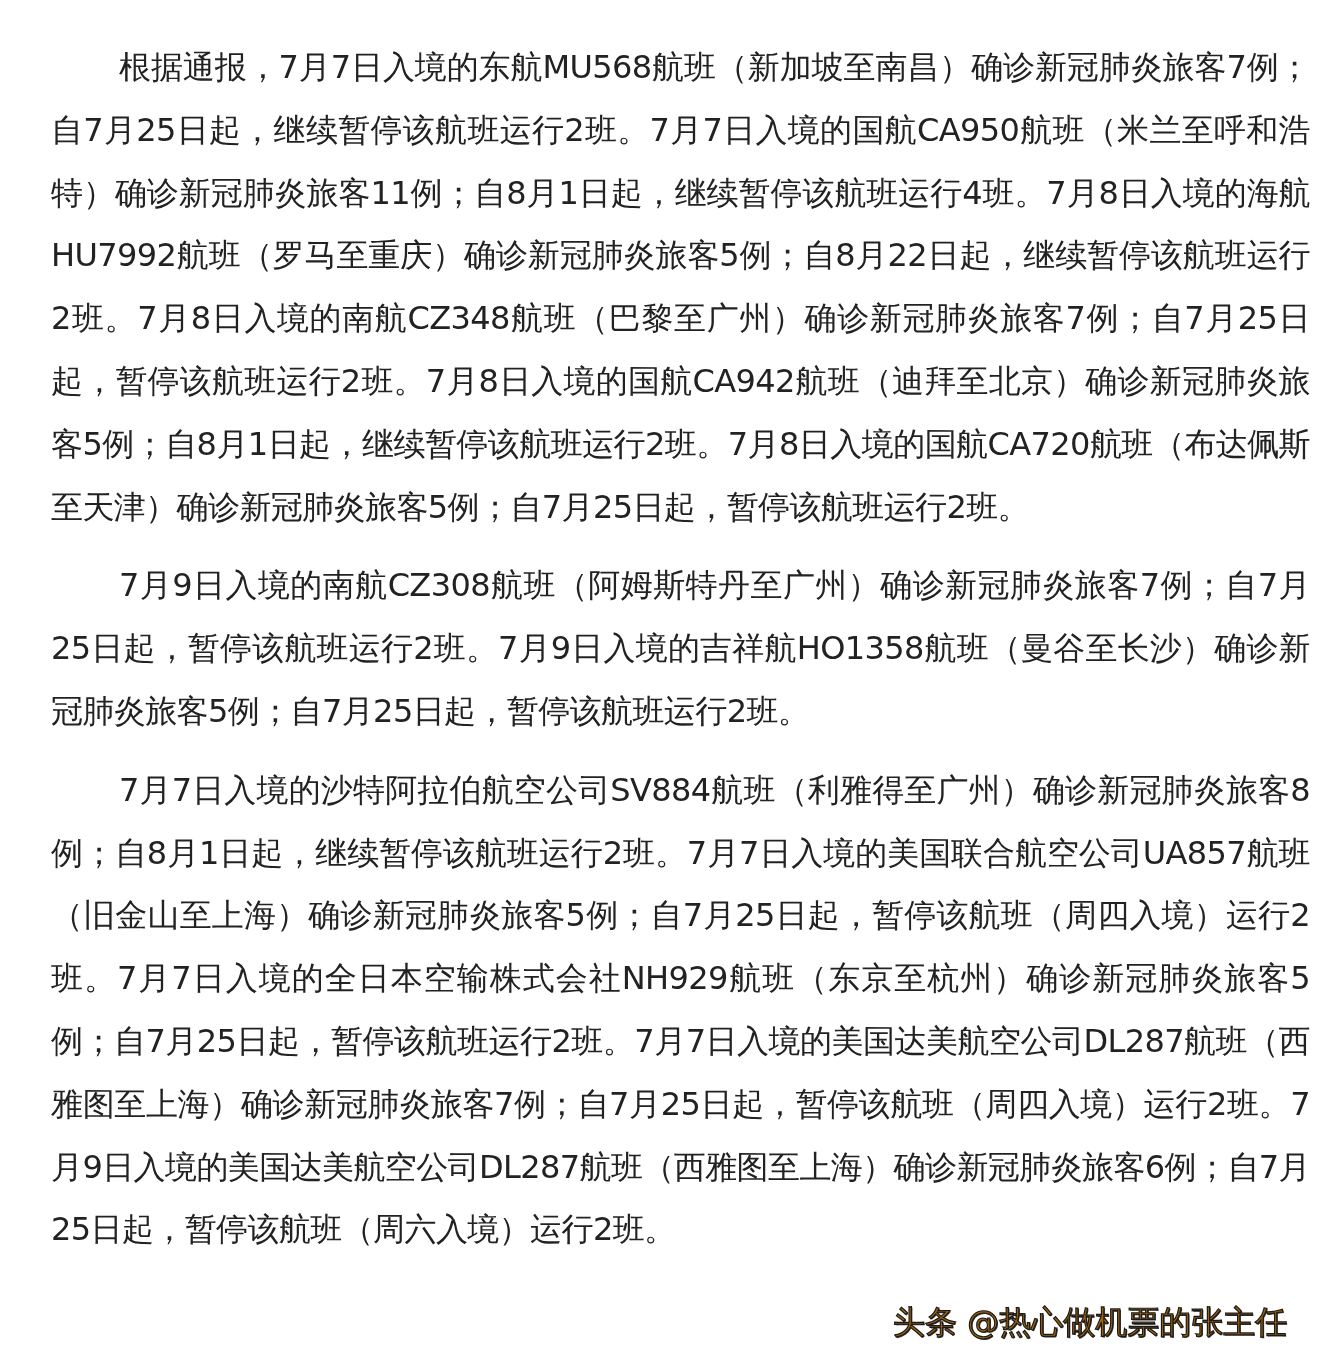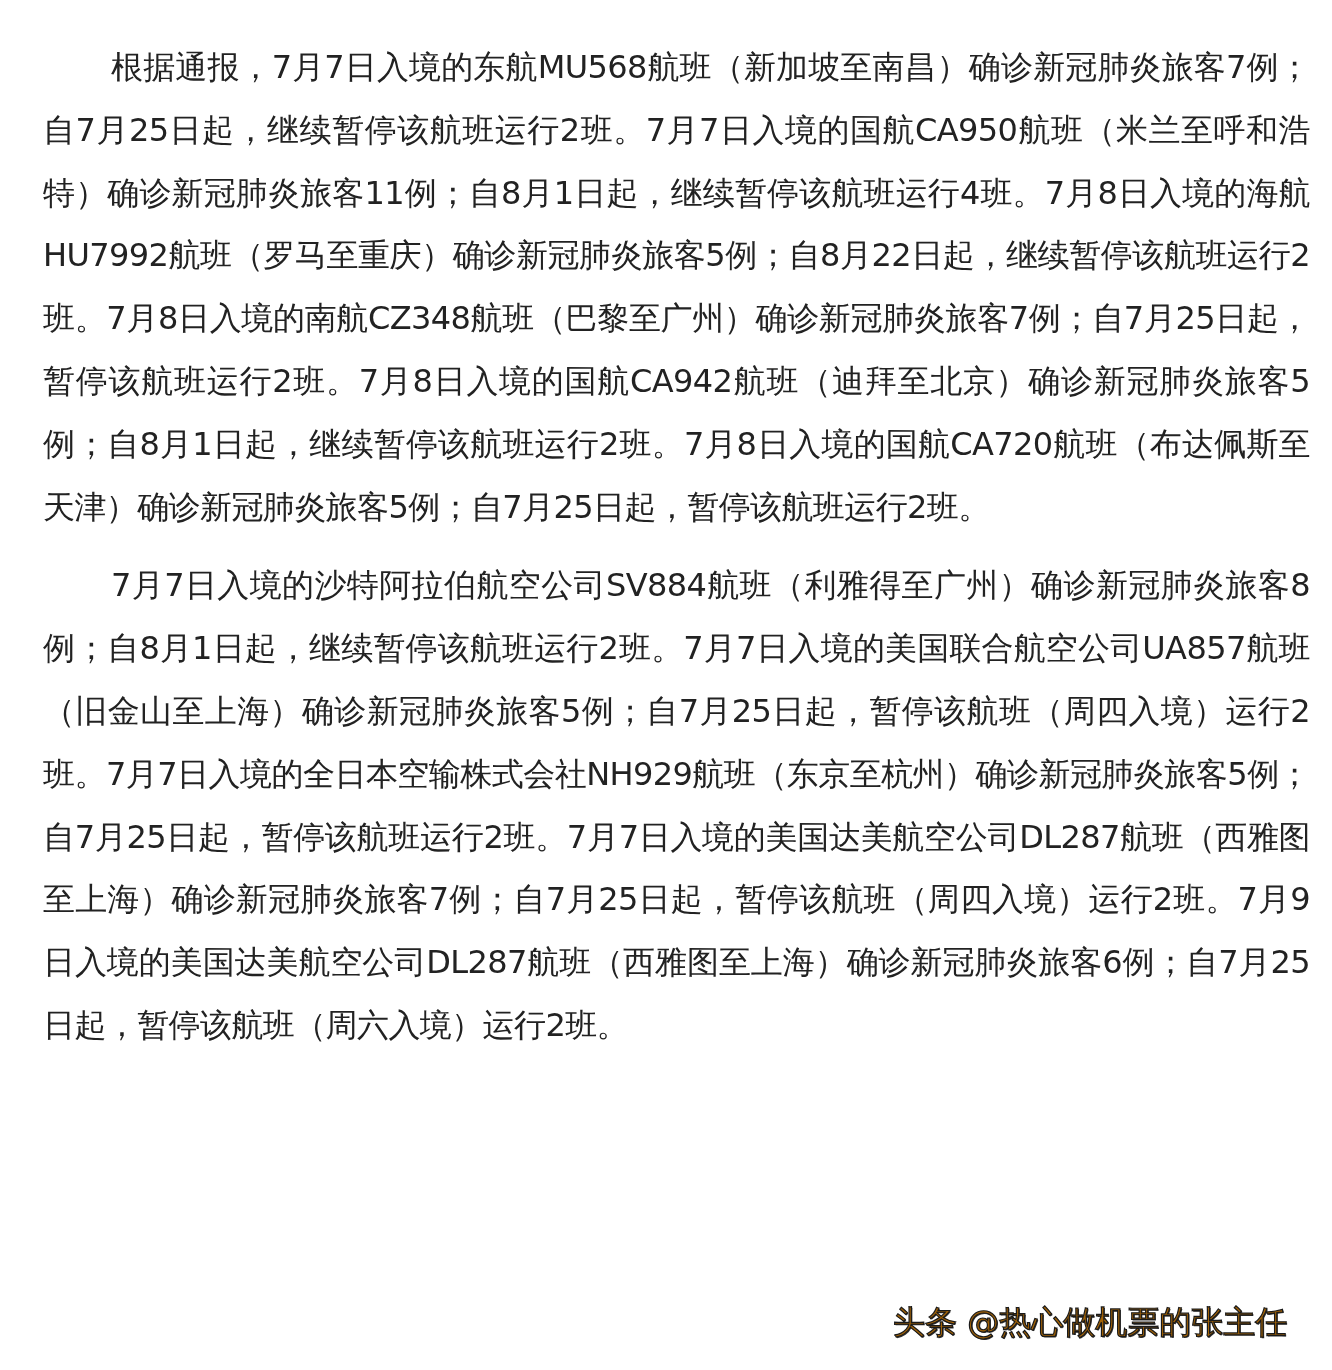--- a/index.html
+++ b/index.html
@@ -20,37 +20,38 @@
       width: 1275px;
       color: #222222;
       font-family: "DejaVu Sans", "Liberation Sans", sans-serif;
       font-size: 32px;
       line-height: 62.8px;
       letter-spacing: -0.6px;
       text-align: justify;
       text-justify: inter-character;
     }
     .para {
-      margin: 0 0 16px 8px;
+      margin: 0 0 16px 16px;
       text-indent: 68px;
     }
     .watermark {
       position: absolute;
       left: 893px;
       top: 1302px;
       font-family: "DejaVu Sans", "Liberation Sans", sans-serif;
       font-size: 32px;
       line-height: 40px;
       color: #a16207;
       letter-spacing: 0px;
       -webkit-text-stroke: 1.2px #1a1a1a;
       text-shadow: 1px 1px 0 #333;
     }
   </style>
 </head>
 <body>
 
 <div class="article">
   <p class="para">根据通报，7月7日入境的东航MU568航班（新加坡至南昌）确诊新冠肺炎旅客7例；自7月25日起，继续暂停该航班运行2班。7月7日入境的国航CA950航班（米兰至呼和浩特）确诊新冠肺炎旅客11例；自8月1日起，继续暂停该航班运行4班。7月8日入境的海航HU7992航班（罗马至重庆）确诊新冠肺炎旅客5例；自8月22日起，继续暂停该航班运行2班。7月8日入境的南航CZ348航班（巴黎至广州）确诊新冠肺炎旅客7例；自7月25日起，暂停该航班运行2班。7月8日入境的国航CA942航班（迪拜至北京）确诊新冠肺炎旅客5例；自8月1日起，继续暂停该航班运行2班。7月8日入境的国航CA720航班（布达佩斯至天津）确诊新冠肺炎旅客5例；自7月25日起，暂停该航班运行2班。</p>
+  <p class="para">7月9日入境的南航CZ308航班（阿姆斯特丹至广州）确诊新冠肺炎旅客7例；自7月25日起，暂停该航班运行2班。7月9日入境的吉祥航HO1358航班（曼谷至长沙）确诊新冠肺炎旅客5例；自7月25日起，暂停该航班运行2班。</p>
   <p class="para">7月7日入境的沙特阿拉伯航空公司SV884航班（利雅得至广州）确诊新冠肺炎旅客8例；自8月1日起，继续暂停该航班运行2班。7月7日入境的美国联合航空公司UA857航班（旧金山至上海）确诊新冠肺炎旅客5例；自7月25日起，暂停该航班（周四入境）运行2班。7月7日入境的全日本空输株式会社NH929航班（东京至杭州）确诊新冠肺炎旅客5例；自7月25日起，暂停该航班运行2班。7月7日入境的美国达美航空公司DL287航班（西雅图至上海）确诊新冠肺炎旅客7例；自7月25日起，暂停该航班（周四入境）运行2班。7月9日入境的美国达美航空公司DL287航班（西雅图至上海）确诊新冠肺炎旅客6例；自7月25日起，暂停该航班（周六入境）运行2班。</p>
 </div>
 
 <div class="watermark">头条 @热心做机票的张主任</div>
 
 </body></html>

